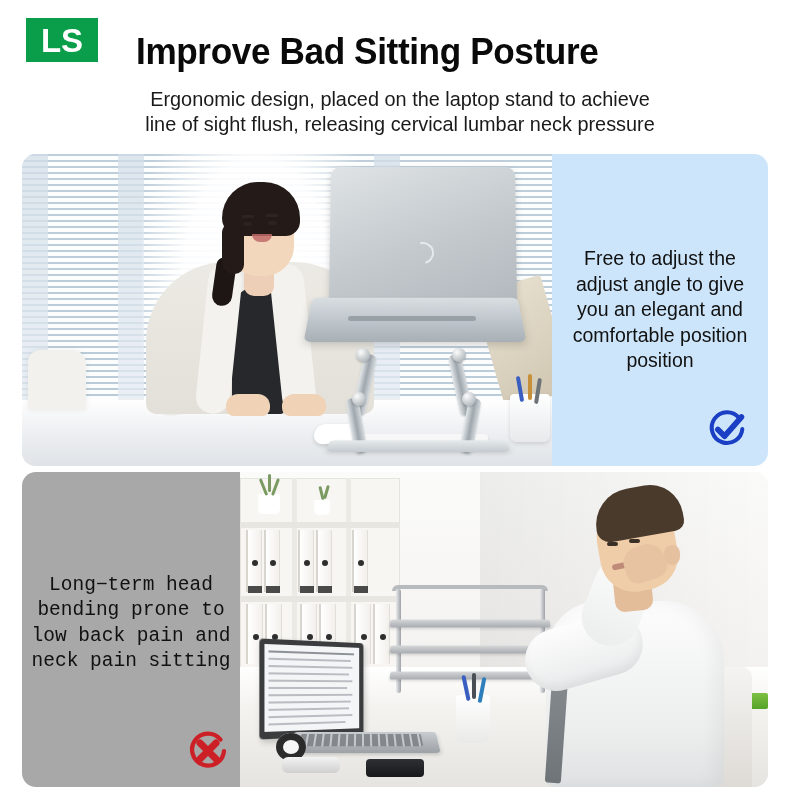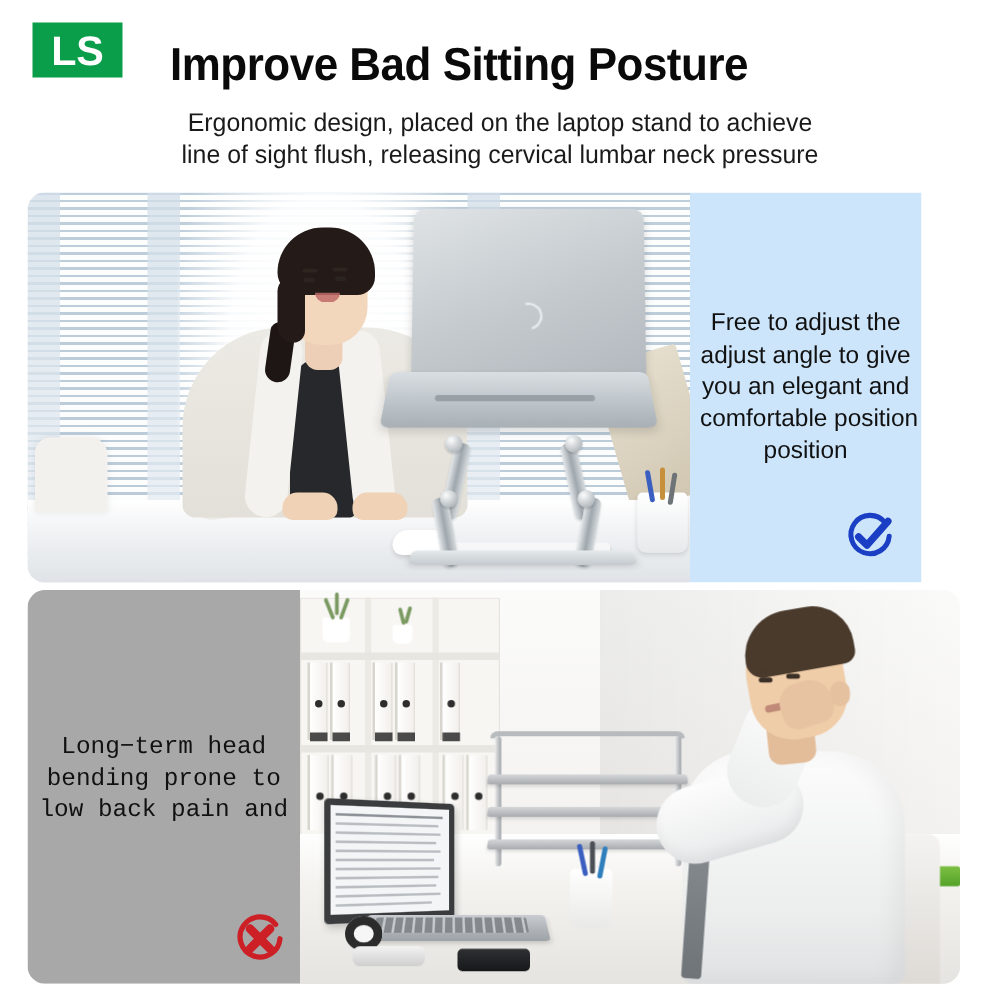--- a/index.html
+++ b/index.html
@@ -42,21 +42,21 @@
   
   .sec-top {
     position: absolute; left: 22px; top: 154px;
     width: 746px; height: 312px;
     border-radius: 14px; overflow: hidden;
     display: flex;
   }
   .photo-top { position: relative; width: 530px; height: 312px; overflow: hidden;
     background: linear-gradient(180deg,#eef3f7 0%,#e4ebf1 100%); }
   .info-blue {
-    position: relative; width: 185px; height: 312px;
+    position: relative; width: 216px; height: 312px;
     background: #cde5fa;
     display: flex; align-items: center; justify-content: center;
   }
   .info-blue .txt {
     text-align: center; color: #111; font-size: 19.5px; line-height: 25.5px;
     padding: 0 8px; width: 100%;
   }
   .info-blue .txt .ln { display: block; white-space: nowrap; }
   .icon-ok { position: absolute; right: 18px; bottom: 14px; width: 46px; height: 46px; }
 
@@ -341,20 +341,21 @@
     </div>
   </div>
 
   <div class="sec-bot">
 
     <div class="info-gray">
       <div class="txt">
         <span class="ln">Long−term head</span>
         <span class="ln">bending prone to</span>
         <span class="ln">low back pain and</span>
+        <span class="ln">neck pain sitting</span>
       </div>
       <svg class="icon-no" viewBox="0 0 48 48">
         <path d="M36.5 12.5 A16 16 0 1 0 40 24" fill="none" stroke="#cc2026" stroke-width="4.2" stroke-linecap="round"></path>
         <path d="M16 16 L32 32 M32 16 L16 32" fill="none" stroke="#cc2026" stroke-width="7" stroke-linecap="round"></path>
       </svg>
     </div>
 
     <div class="photo-bot">
       <div class="wall2"></div>
       <div class="wall2-shadow"></div>

